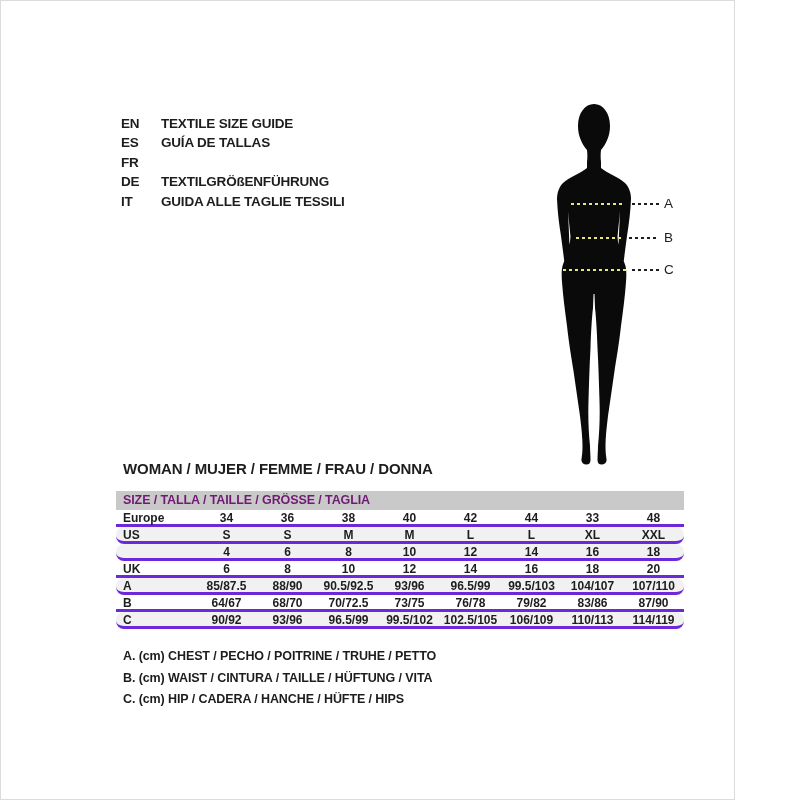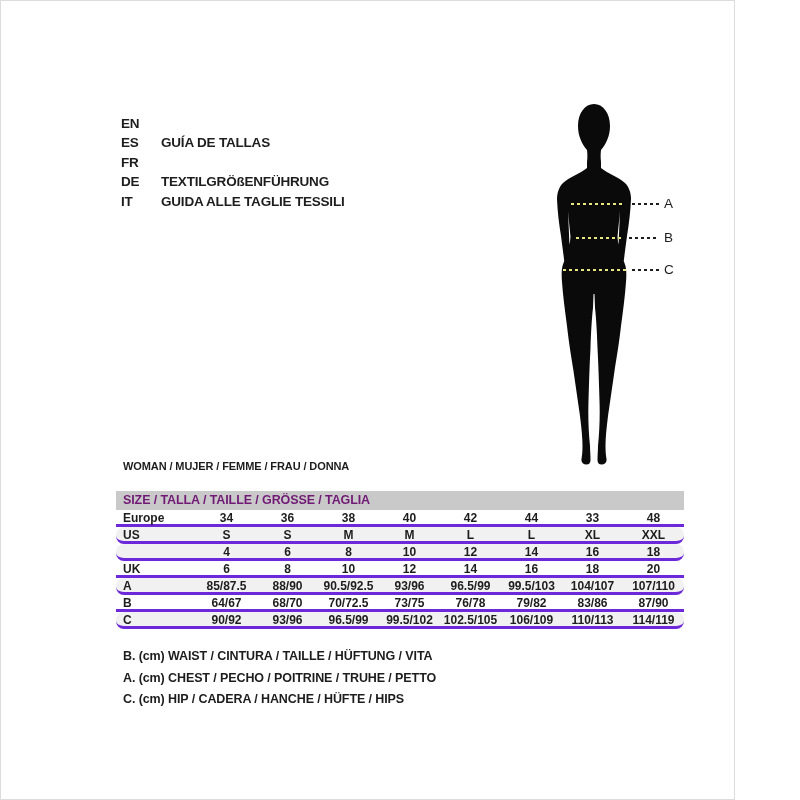--- a/index.html
+++ b/index.html
@@ -24,21 +24,21 @@
   .dash-a-conn{left:631px;top:202px;width:27px;}
   .dash-b-body{left:575px;top:236px;width:45px;}
   .dash-b-conn{left:628px;top:236px;width:30px;}
   .dash-c-body{left:562px;top:268px;width:64px;}
   .dash-c-conn{left:631px;top:268px;width:27px;}
   .measure-label{position:absolute;left:663px;width:16px;font-size:13.5px;line-height:14px;text-align:left;}
   .label-a{top:196px;}
   .label-b{top:230px;}
   .label-c{top:262px;}
   
-  .section-title{position:absolute;left:122px;top:459px;font-size:11px;font-weight:700;letter-spacing:-0.1px;white-space:nowrap;}
+  .section-title{position:absolute;left:122px;top:459px;font-size:15px;font-weight:700;letter-spacing:-0.1px;white-space:nowrap;}
   
   .size-table{position:absolute;left:115px;top:490px;width:568px;font-size:12px;}
   .thead{height:19px;line-height:19px;background:var(--header-gray,#c9c9c9);
          font-weight:700;font-size:12.5px;color:#701a75;padding-left:7px;box-sizing:border-box;letter-spacing:-0.1px;}
   .trow{display:flex;height:17px;line-height:16px;box-sizing:border-box;border-bottom:3px solid #6d28d9;font-weight:bold;}
   .trow.shaded{background:var(--stripe-gray,#f1f1f1);border-radius:8px;}
   .cell{display:block;}
   .cell.label{width:80px;padding-left:7px;box-sizing:border-box;text-align:left;}
   .cell.val{width:61px;text-align:center;}
   
@@ -46,20 +46,21 @@
   .legend-line{font-size:12.5px;font-weight:700;line-height:21.6px;letter-spacing:-0.1px;white-space:nowrap;}
 </style>
 </head>
 <body>
 
 <div class="canvas">
 
   <div class="lang-list">
       <div class="lang-row">
         <span class="lang-code">EN</span>
+        <span class="lang-label">TEXTILE SIZE GUIDE</span>
       </div>
       <div class="lang-row">
         <span class="lang-code">ES</span>
         <span class="lang-label">GUÍA DE TALLAS</span>
       </div>
       <div class="lang-row">
         <span class="lang-code">FR</span>
       </div>
       <div class="lang-row">
         <span class="lang-code">DE</span>
@@ -237,18 +238,18 @@
           <span class="cell val">99.5/102</span>
           <span class="cell val">102.5/105</span>
           <span class="cell val">106/109</span>
           <span class="cell val">110/113</span>
           <span class="cell val">114/119</span>
         </div>
       </div>
   </div>
 
   <div class="legend">
+      <div class="legend-line">A. (cm) CHEST / PECHO / POITRINE / TRUHE / PETTO</div>
       <div class="legend-line">B. (cm) WAIST / CINTURA / TAILLE / HÜFTUNG / VITA</div>
-      <div class="legend-line">A. (cm) CHEST / PECHO / POITRINE / TRUHE / PETTO</div>
       <div class="legend-line">C. (cm) HIP / CADERA / HANCHE / HÜFTE / HIPS</div>
     </div>
 
 </div>
 
 </body></html>

